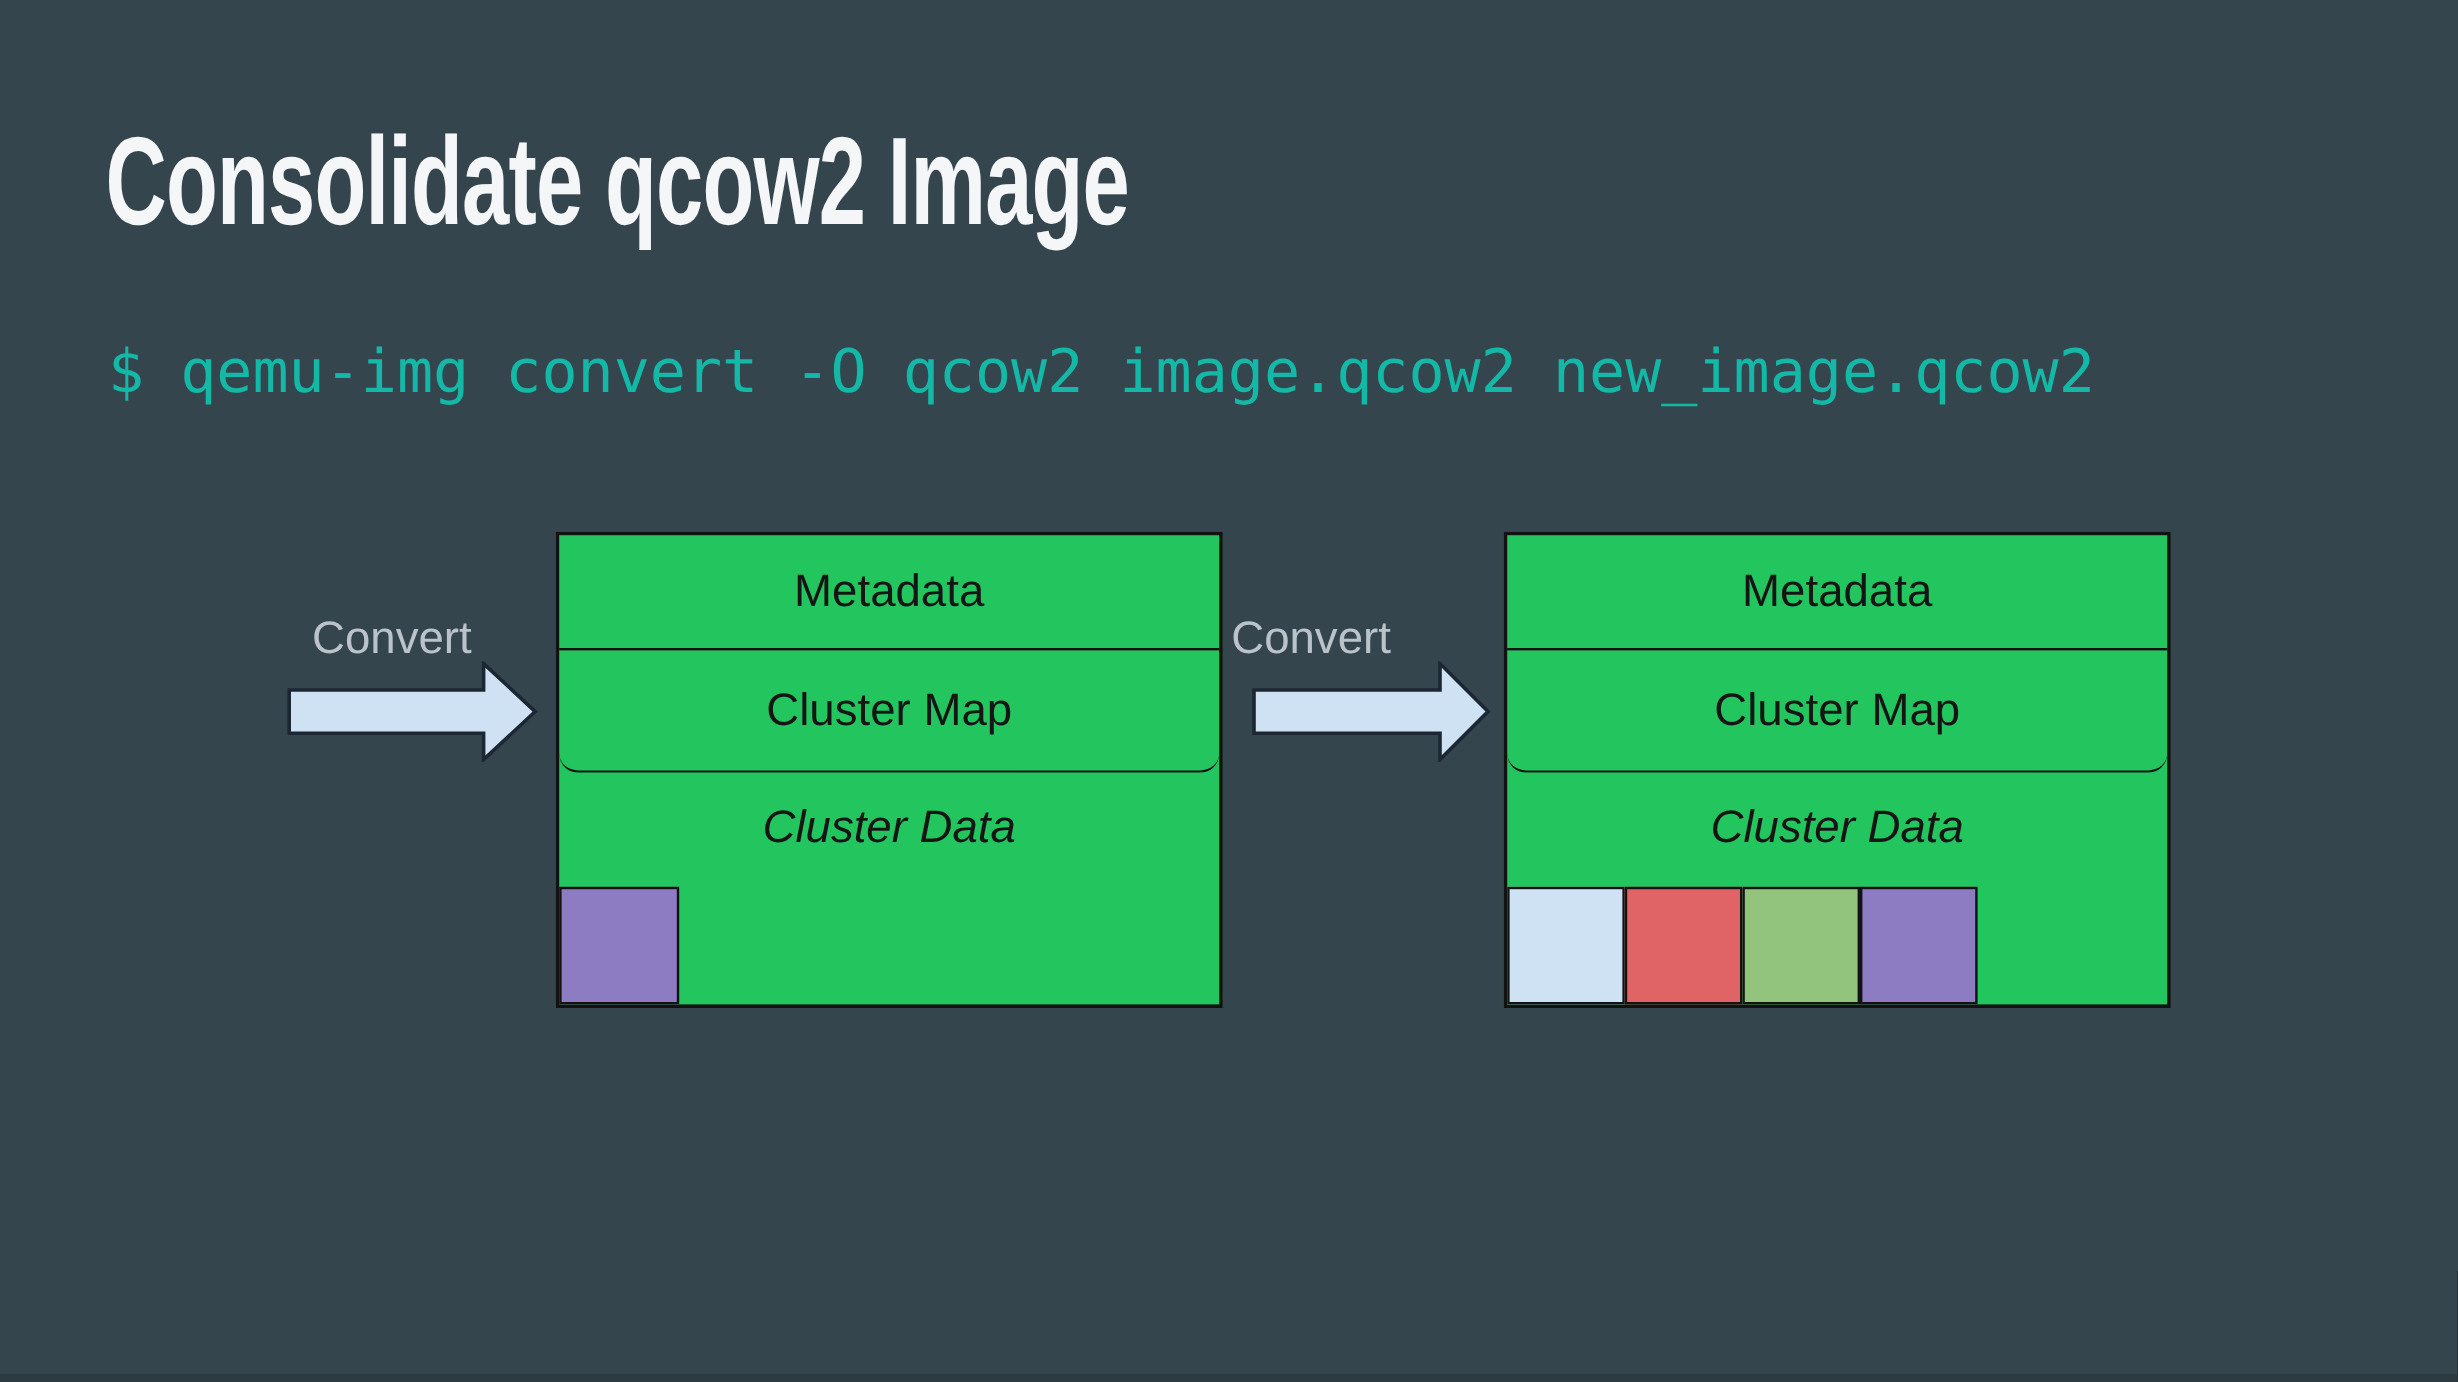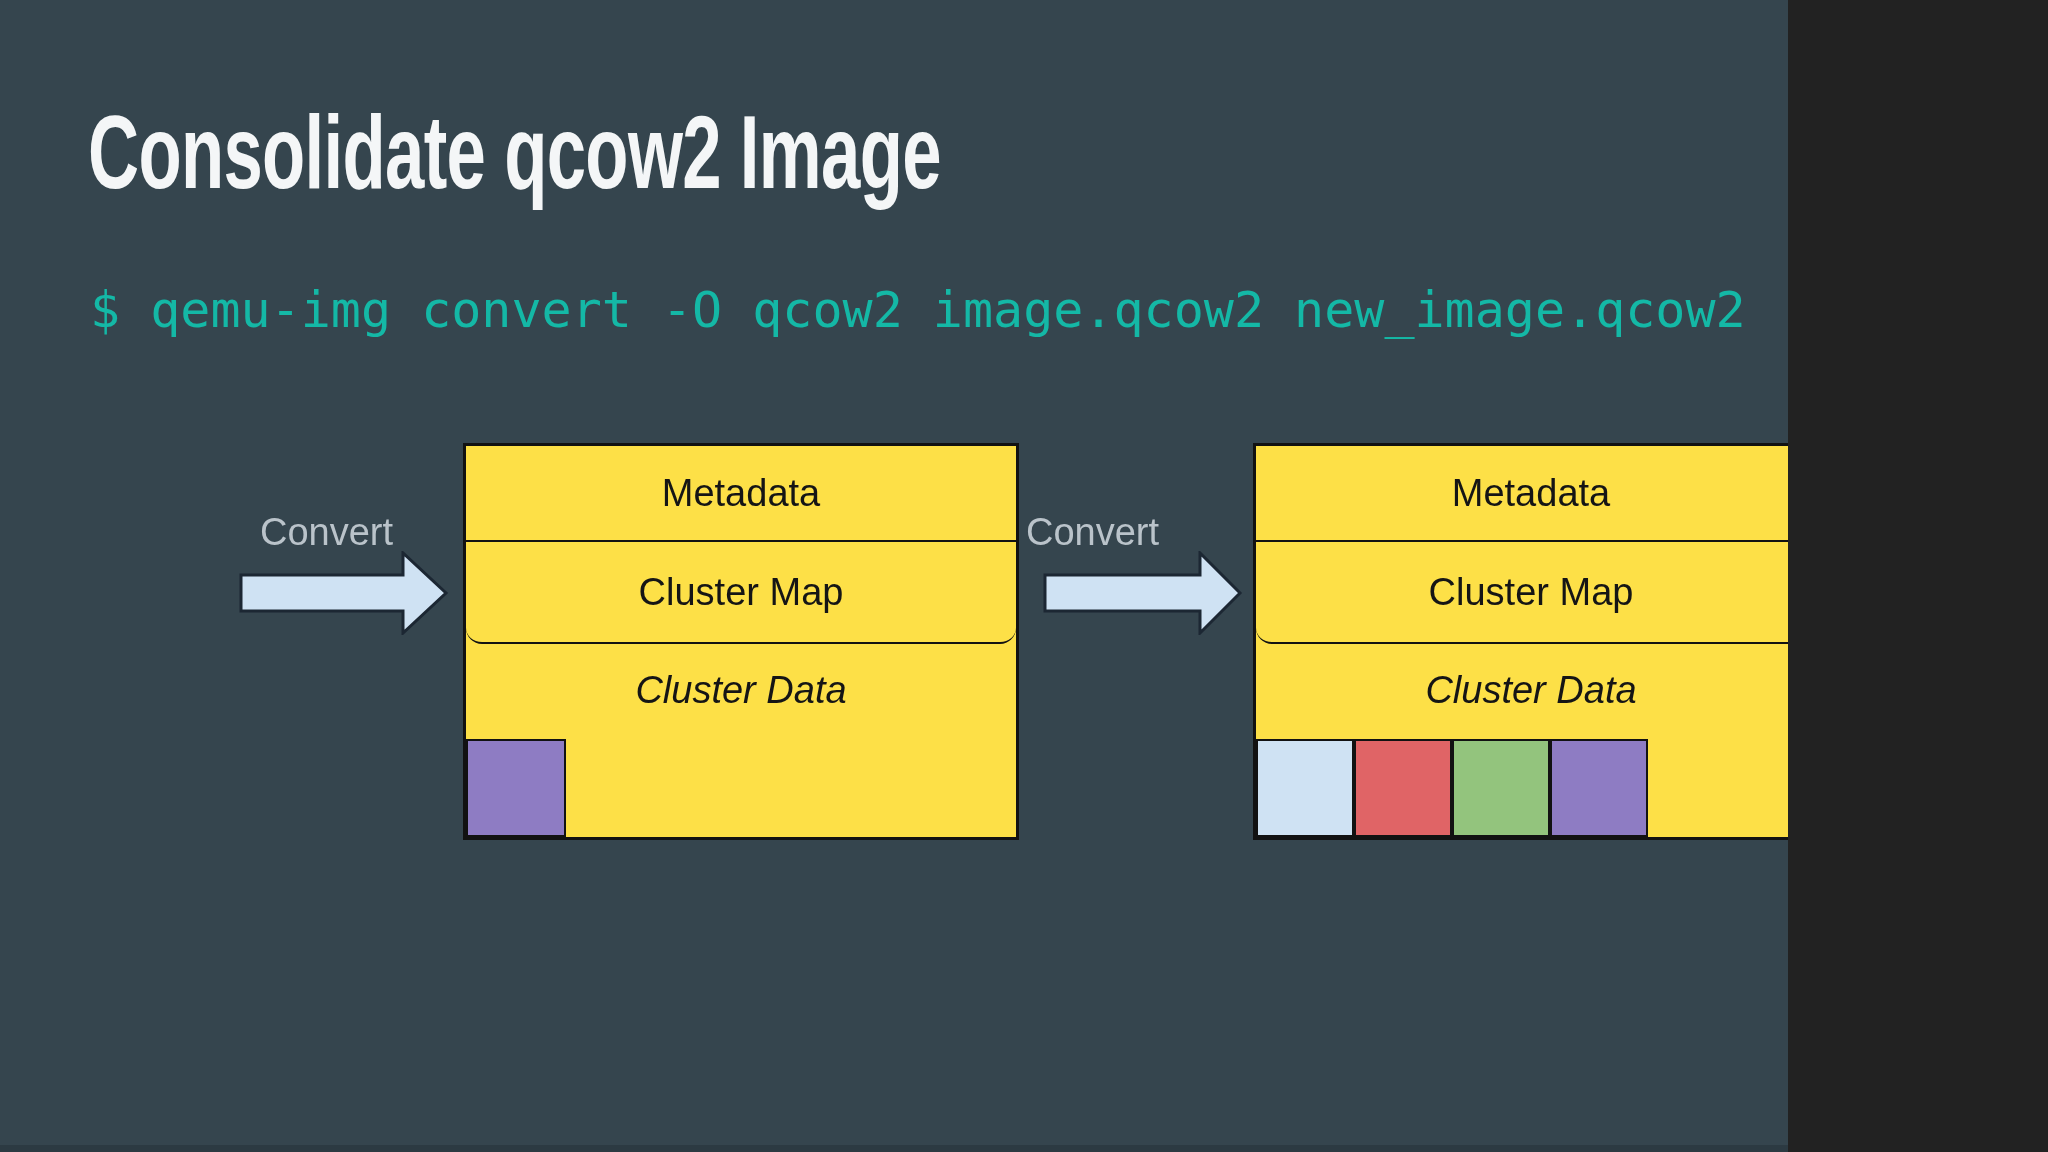--- a/index.html
+++ b/index.html
@@ -1,38 +1,38 @@
 <!DOCTYPE html>
 <html><head>
 <meta charset="utf-8">
 <style>
   html,body{margin:0;padding:0;background:#222;}
   .slide{
     position:relative;
-    width:1788px;height:1152px;
+    width:2048px;height:1152px;
     background:#35454E;
     overflow:hidden;
     font-family:"Liberation Sans", sans-serif;
   }
   .title{
     position:absolute;left:88px;top:100px;
     font-size:104px;font-weight:bold;line-height:1.0;
     color:#F4F6F7;white-space:nowrap;
     transform:scaleX(0.68);transform-origin:left top;
     letter-spacing:-1px;
   }
   .command{
     position:absolute;left:90px;top:285px;
     font-family:"DejaVu Sans Mono","Liberation Mono",monospace;
     font-size:50px;line-height:1.0;
     color:#14b8a6;white-space:pre;
   }
   .qbox{
     position:absolute;top:443px;width:556px;height:397px;
-    background:#fde047;border:3px solid #121212;box-sizing:border-box;
+    background:#22c55e;border:3px solid #121212;box-sizing:border-box;
   }
   .qbox.left{left:463px;}
   .qbox.right{left:1253px;}
   .qrow{
     display:flex;align-items:center;justify-content:center;
     color:#151515;font-size:38px;
   }
   .qrow.r1{height:94px;border-bottom:2px solid #121212;}
   .qrow.r2{height:100px;border-bottom:2px solid #121212;border-radius:16px;}
   .qrow.r3{height:92px;font-style:italic;}

